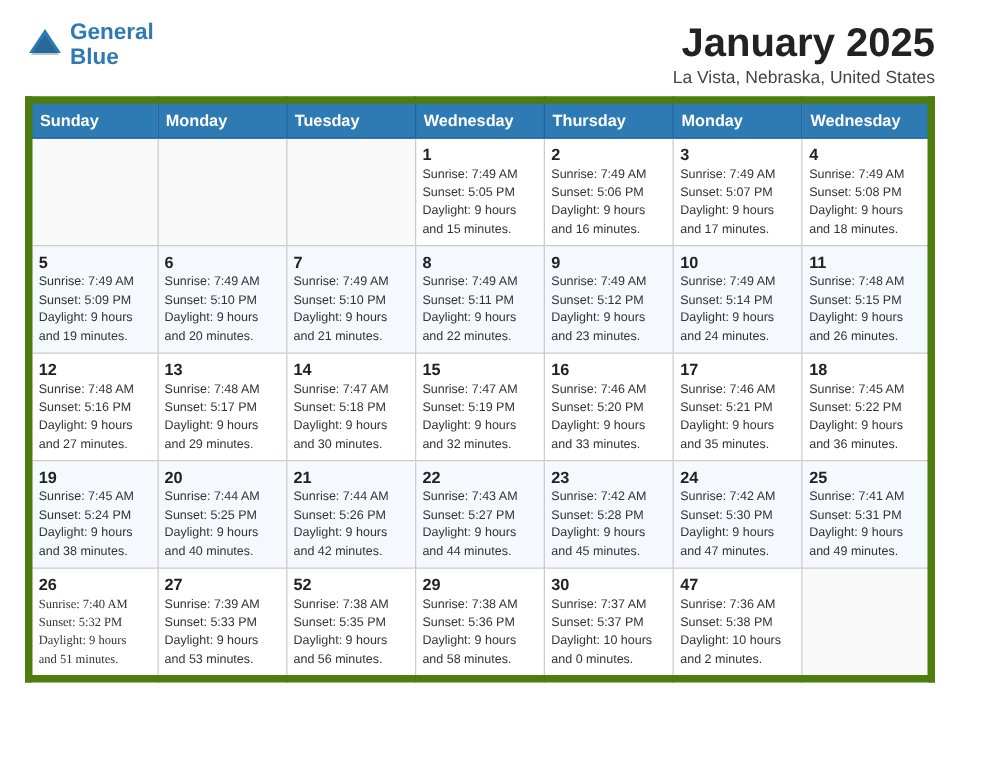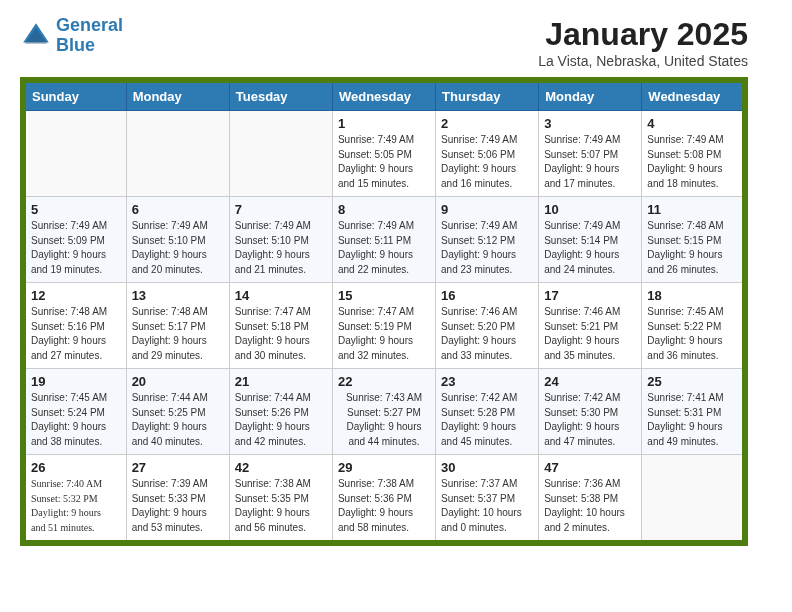--- a/index.html
+++ b/index.html
@@ -279,21 +279,21 @@
           </td>
           <td>
             <div class="day-number">21</div>
             <div class="day-info" style="white-space: pre-line;">Sunrise: 7:44 AM
 Sunset: 5:26 PM
 Daylight: 9 hours
 and 42 minutes.</div>
           </td>
           <td>
             <div class="day-number">22</div>
-            <div class="day-info" style="white-space: pre-line; text-align: center;">Sunrise: 7:43 AM
+            <div class="day-info" style="white-space: pre-line;">Sunrise: 7:43 AM
 Sunset: 5:27 PM
 Daylight: 9 hours
 and 44 minutes.</div>
           </td>
           <td>
             <div class="day-number">23</div>
             <div class="day-info" style="white-space: pre-line;">Sunrise: 7:42 AM
 Sunset: 5:28 PM
 Daylight: 9 hours
 and 45 minutes.</div>
@@ -322,21 +322,21 @@
 and 51 minutes.</div>
           </td>
           <td>
             <div class="day-number">27</div>
             <div class="day-info" style="white-space: pre-line;">Sunrise: 7:39 AM
 Sunset: 5:33 PM
 Daylight: 9 hours
 and 53 minutes.</div>
           </td>
           <td>
-            <div class="day-number">42</div>
+            <div class="day-number">52</div>
             <div class="day-info" style="white-space: pre-line;">Sunrise: 7:38 AM
 Sunset: 5:35 PM
 Daylight: 9 hours
 and 56 minutes.</div>
           </td>
           <td>
             <div class="day-number">29</div>
             <div class="day-info" style="white-space: pre-line;">Sunrise: 7:38 AM
 Sunset: 5:36 PM
 Daylight: 9 hours

